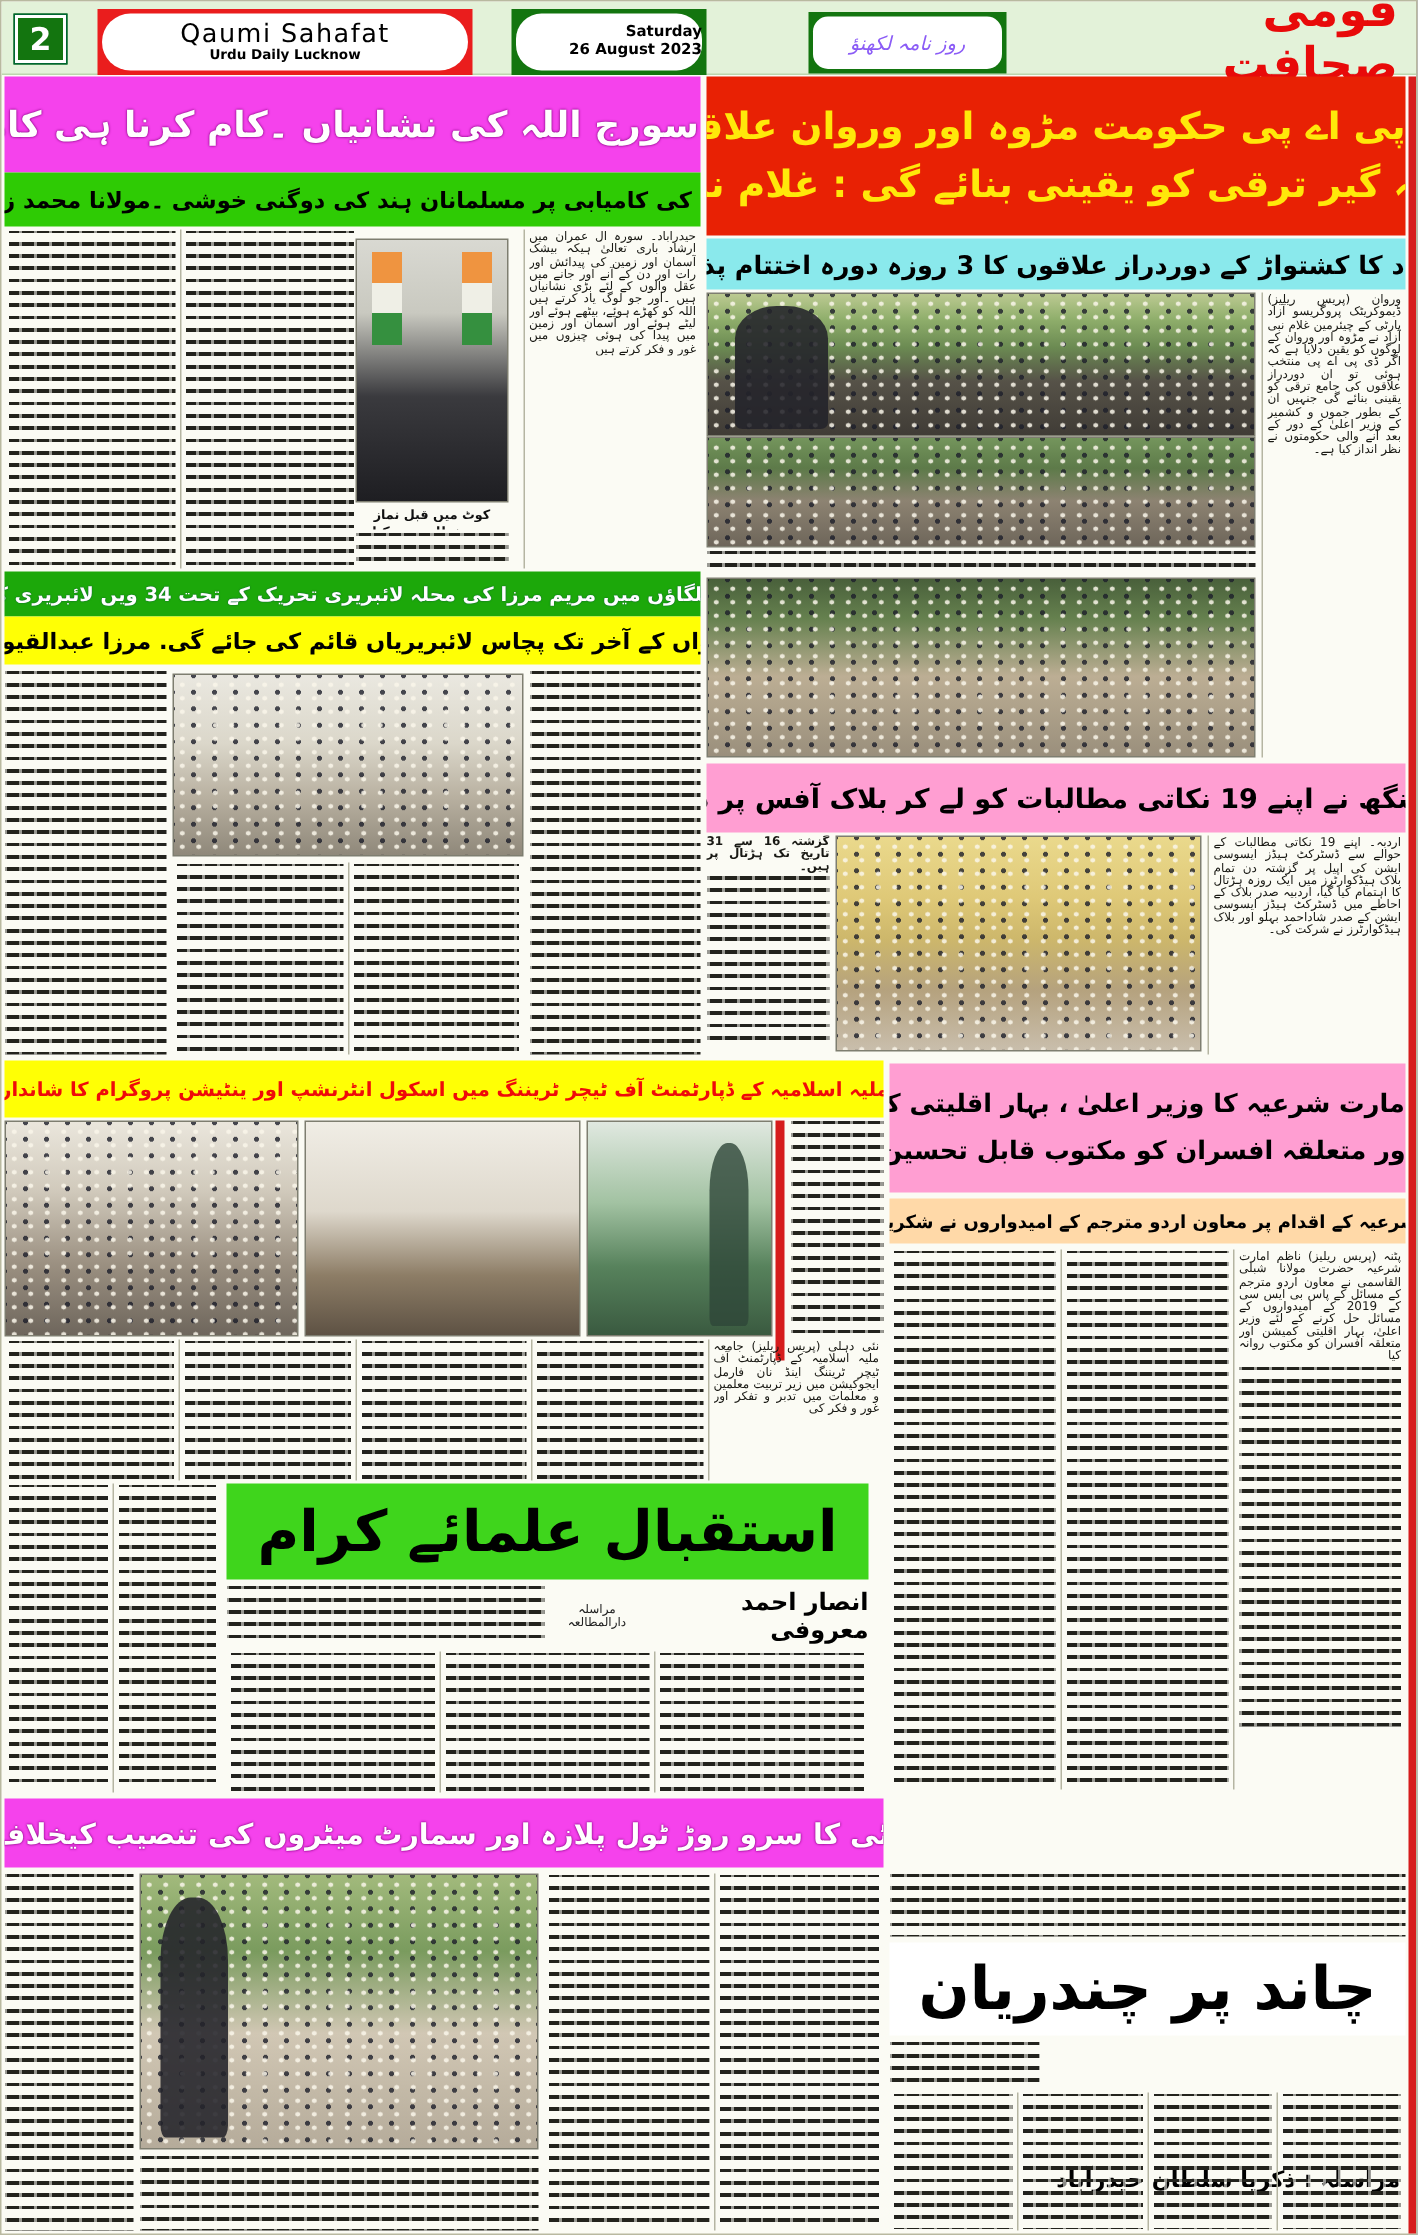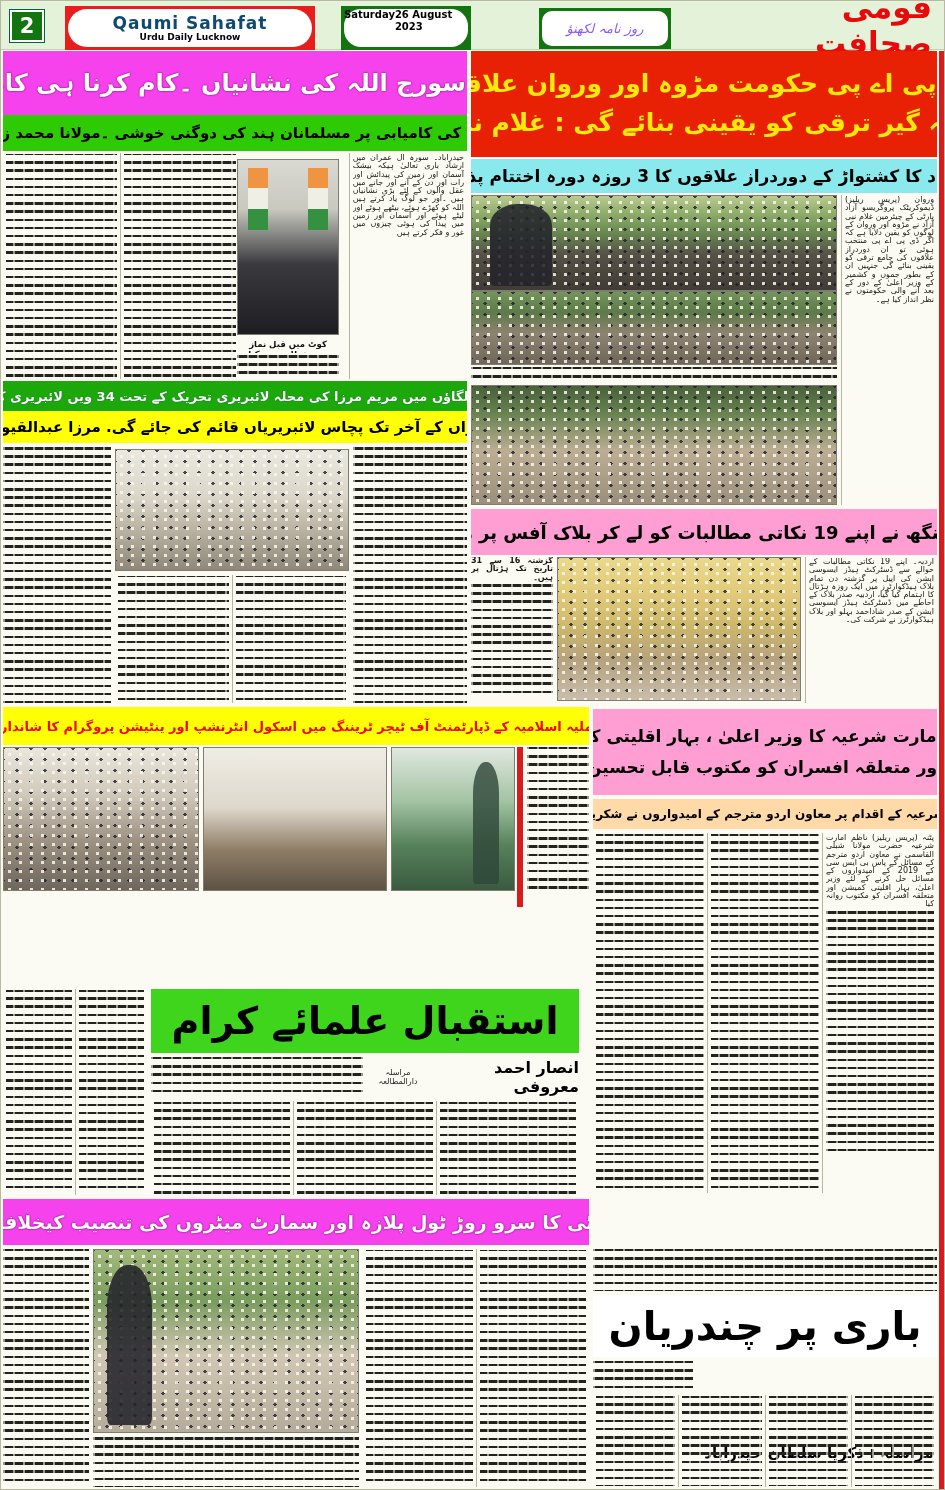--- a/index.html
+++ b/index.html
@@ -59,25 +59,25 @@
   .ph-speaker{background:linear-gradient(180deg,#e0e8e0 0%,#a2c2a2 38%,#57825c 68%,#3a5a40 100%);}
   .ph-protest{background:linear-gradient(180deg,#a2ba7c 0%,#7a9b5e 28%,#d1c7b4 58%,#b5ab9a 100%);}
   
   .hdr{position:absolute;left:0;top:0;width:945px;height:48px;background:#e3f2d9;border-bottom:1px solid #bcd6ae;}
   .pgnum{position:absolute;left:8px;top:8px;width:34px;height:32px;background:#13750f;
          color:#fff;font-size:21px;font-weight:bold;display:flex;align-items:center;justify-content:center;
          border:1px solid #063;box-shadow:inset 0 0 0 2px #fff;}
   .masthead{position:absolute;left:64px;top:5px;width:244px;height:38px;background:#ea1d1d;padding:3px;}
   .masthead .inner{background:#fff;border-radius:19px;width:100%;height:100%;display:flex;
          flex-direction:column;align-items:center;justify-content:center;box-sizing:border-box;}
-  .masthead .t1{font-size:17px;font-weight:bold;line-height:18px;letter-spacing:1px;color:#0c4a6e;}
+  .masthead .t1{font-size:17px;font-weight:normal;line-height:18px;letter-spacing:1px;color:#000000;}
   .masthead .t2{font-size:9px;font-weight:bold;line-height:10px;color:#000;}
   .datebox{position:absolute;left:340px;top:5px;width:124px;height:38px;background:#13750f;padding:3px;}
   .datebox .inner{background:#fff;border-radius:17px;width:100%;height:100%;display:flex;
-         align-items:flex-start;justify-content:center;box-sizing:border-box;}
+         flex-direction:column;align-items:flex-end;justify-content:center;box-sizing:border-box;}
   .datebox .d1{font-size:10px;font-weight:bold;line-height:12px;color:#000;}
   .datebox .d2{font-size:10px;font-weight:bold;line-height:12px;color:#000;}
   .edition{position:absolute;left:538px;top:7px;width:126px;height:35px;background:#13750f;padding:3px;}
   .edition .inner{background:#fff;width:100%;height:100%;display:flex;align-items:center;justify-content:center;
          font-size:13px;font-style:italic;color:#8b5cf6;box-sizing:border-box;border-radius:10px;}
   .urdutitle{position:absolute;left:735px;top:6px;width:196px;height:36px;display:flex;align-items:center;
          justify-content:center;color:#e80a0a;font-size:31px;font-weight:bold;direction:rtl;}
   .redrule{position:absolute;background:#d61c1c;}
 </style>
 </head>
@@ -153,20 +153,29 @@
   <div class="abs" style="left:804px;top:556px;width:132px;height:146px;border-left:1px solid #b5b5a2;padding:1px 3px;box-sizing:border-box;">
     <div class="lead" style="max-height:140px;">اردبہ۔ اپنے 19 نکاتی مطالبات کے حوالے سے ڈسٹرکٹ ہیڈز ایسوسی ایشن کی اپیل پر گزشتہ دن تمام بلاک ہیڈکوارٹرز میں ایک روزہ ہڑتال کا اہتمام کیا گیا، اردبیہ صدر بلاک کے احاطے میں ڈسٹرکٹ ہیڈز ایسوسی ایشن کے صدر شاداحمد بہلو اور بلاک ہیڈکوارٹرز نے شرکت کی۔</div>
   </div>
 
   <div class="abs hl h-yelred" style="left:2px;top:706px;width:586px;height:38px;font-size:13px;">جامعہ ملیہ اسلامیہ کے ڈپارٹمنٹ آف ٹیچر ٹریننگ میں اسکول انٹرنشپ اور ینٹیشن پروگرام کا شاندار افتتاح</div>
   <div class="photo ph-aud dots" style="left:2px;top:746px;width:196px;height:144px;"></div>
   <div class="photo ph-panel" style="left:202px;top:746px;width:184px;height:144px;"></div>
   <div class="photo ph-speaker sil-r" style="left:390px;top:746px;width:124px;height:144px;"></div>
   <div class="redrule" style="left:516px;top:746px;width:6px;height:160px;"></div>
   <div class="abs txt" style="left:526px;top:746px;width:62px;height:144px;"></div>
+  <div class="abs cols" style="left:2px;top:892px;width:586px;height:94px;">
+    <div class="col">
+      <div class="lead" style="max-height:88px;">نئی دہلی (پریس ریلیز) جامعہ ملیہ اسلامیہ کے ڈپارٹمنٹ آف ٹیچر ٹریننگ اینڈ نان فارمل ایجوکیشن میں زیر تربیت معلمین و معلمات میں تدبر و تفکر اور غور و فکر کی</div>
+    </div>
+    <div class="col txt"></div>
+    <div class="col txt"></div>
+    <div class="col txt"></div>
+    <div class="col txt"></div>
+  </div>
 
   <div class="abs hl h-pink" style="left:592px;top:708px;width:344px;height:86px;font-size:17px;flex-direction:column;line-height:1.8;">
     <div>ناظم امارت شرعیہ کا وزیر اعلیٰ ، بہار اقلیتی کمیشن</div>
     <div>اور متعلقہ افسران کو مکتوب قابل تحسین</div>
   </div>
   <div class="abs hl h-peach" style="left:592px;top:798px;width:344px;height:30px;font-size:12px;">امارت شرعیہ کے اقدام پر معاون اردو مترجم کے امیدواروں نے شکریہ ادا کیا</div>
   <div class="abs cols" style="left:592px;top:832px;width:344px;height:360px;">
     <div class="col">
       <div class="lead" style="max-height:110px;">پٹنہ (پریس ریلیز) ناظم امارت شرعیہ حضرت مولانا شبلی القاسمی نے معاون اردو مترجم کے مسائل کے پاس بی ایس سی کے 2019 کے امیدواروں کے مسائل حل کرنے کے لئے وزیر اعلیٰ، بہار اقلیتی کمیشن اور متعلقہ افسران کو مکتوب روانہ کیا</div>
       <div class="txt" style="width:100%;height:240px;"></div>
@@ -194,21 +203,21 @@
   <div class="abs hl h-magenta" style="left:2px;top:1198px;width:586px;height:46px;font-size:19px;">اپنی پارٹی کا سرو روڑ ٹول پلازہ اور سمارٹ میٹروں کی تنصیب کیخلاف احتجاج</div>
   <div class="abs txt" style="left:2px;top:1248px;width:86px;height:238px;"></div>
   <div class="photo ph-protest dots sil" style="left:92px;top:1248px;width:266px;height:184px;"></div>
   <div class="abs txt" style="left:92px;top:1436px;width:266px;height:50px;"></div>
   <div class="abs cols" style="left:362px;top:1248px;width:226px;height:238px;">
     <div class="col txt"></div>
     <div class="col txt"></div>
   </div>
 
   <div class="abs txt" style="left:592px;top:1248px;width:344px;height:42px;"></div>
-  <div class="abs hl h-white" style="left:592px;top:1294px;width:344px;height:62px;font-size:40px;">باری پر چندریان</div>
+  <div class="abs hl h-white" style="left:592px;top:1294px;width:344px;height:62px;font-size:40px;">چاند پر چندریان</div>
   <div class="abs txt" style="left:592px;top:1360px;width:100px;height:30px;"></div>
   <div class="abs rtl" style="left:700px;top:1436px;width:236px;height:32px;font-size:15px;font-weight:bold;
        display:flex;align-items:center;justify-content:center;">مراسلہ : ذکریا سلطان حیدرآباد</div>
   <div class="abs cols" style="left:592px;top:1394px;width:344px;height:92px;">
     <div class="col txt"></div>
     <div class="col txt"></div>
     <div class="col txt"></div>
     <div class="col txt"></div>
   </div>
 

